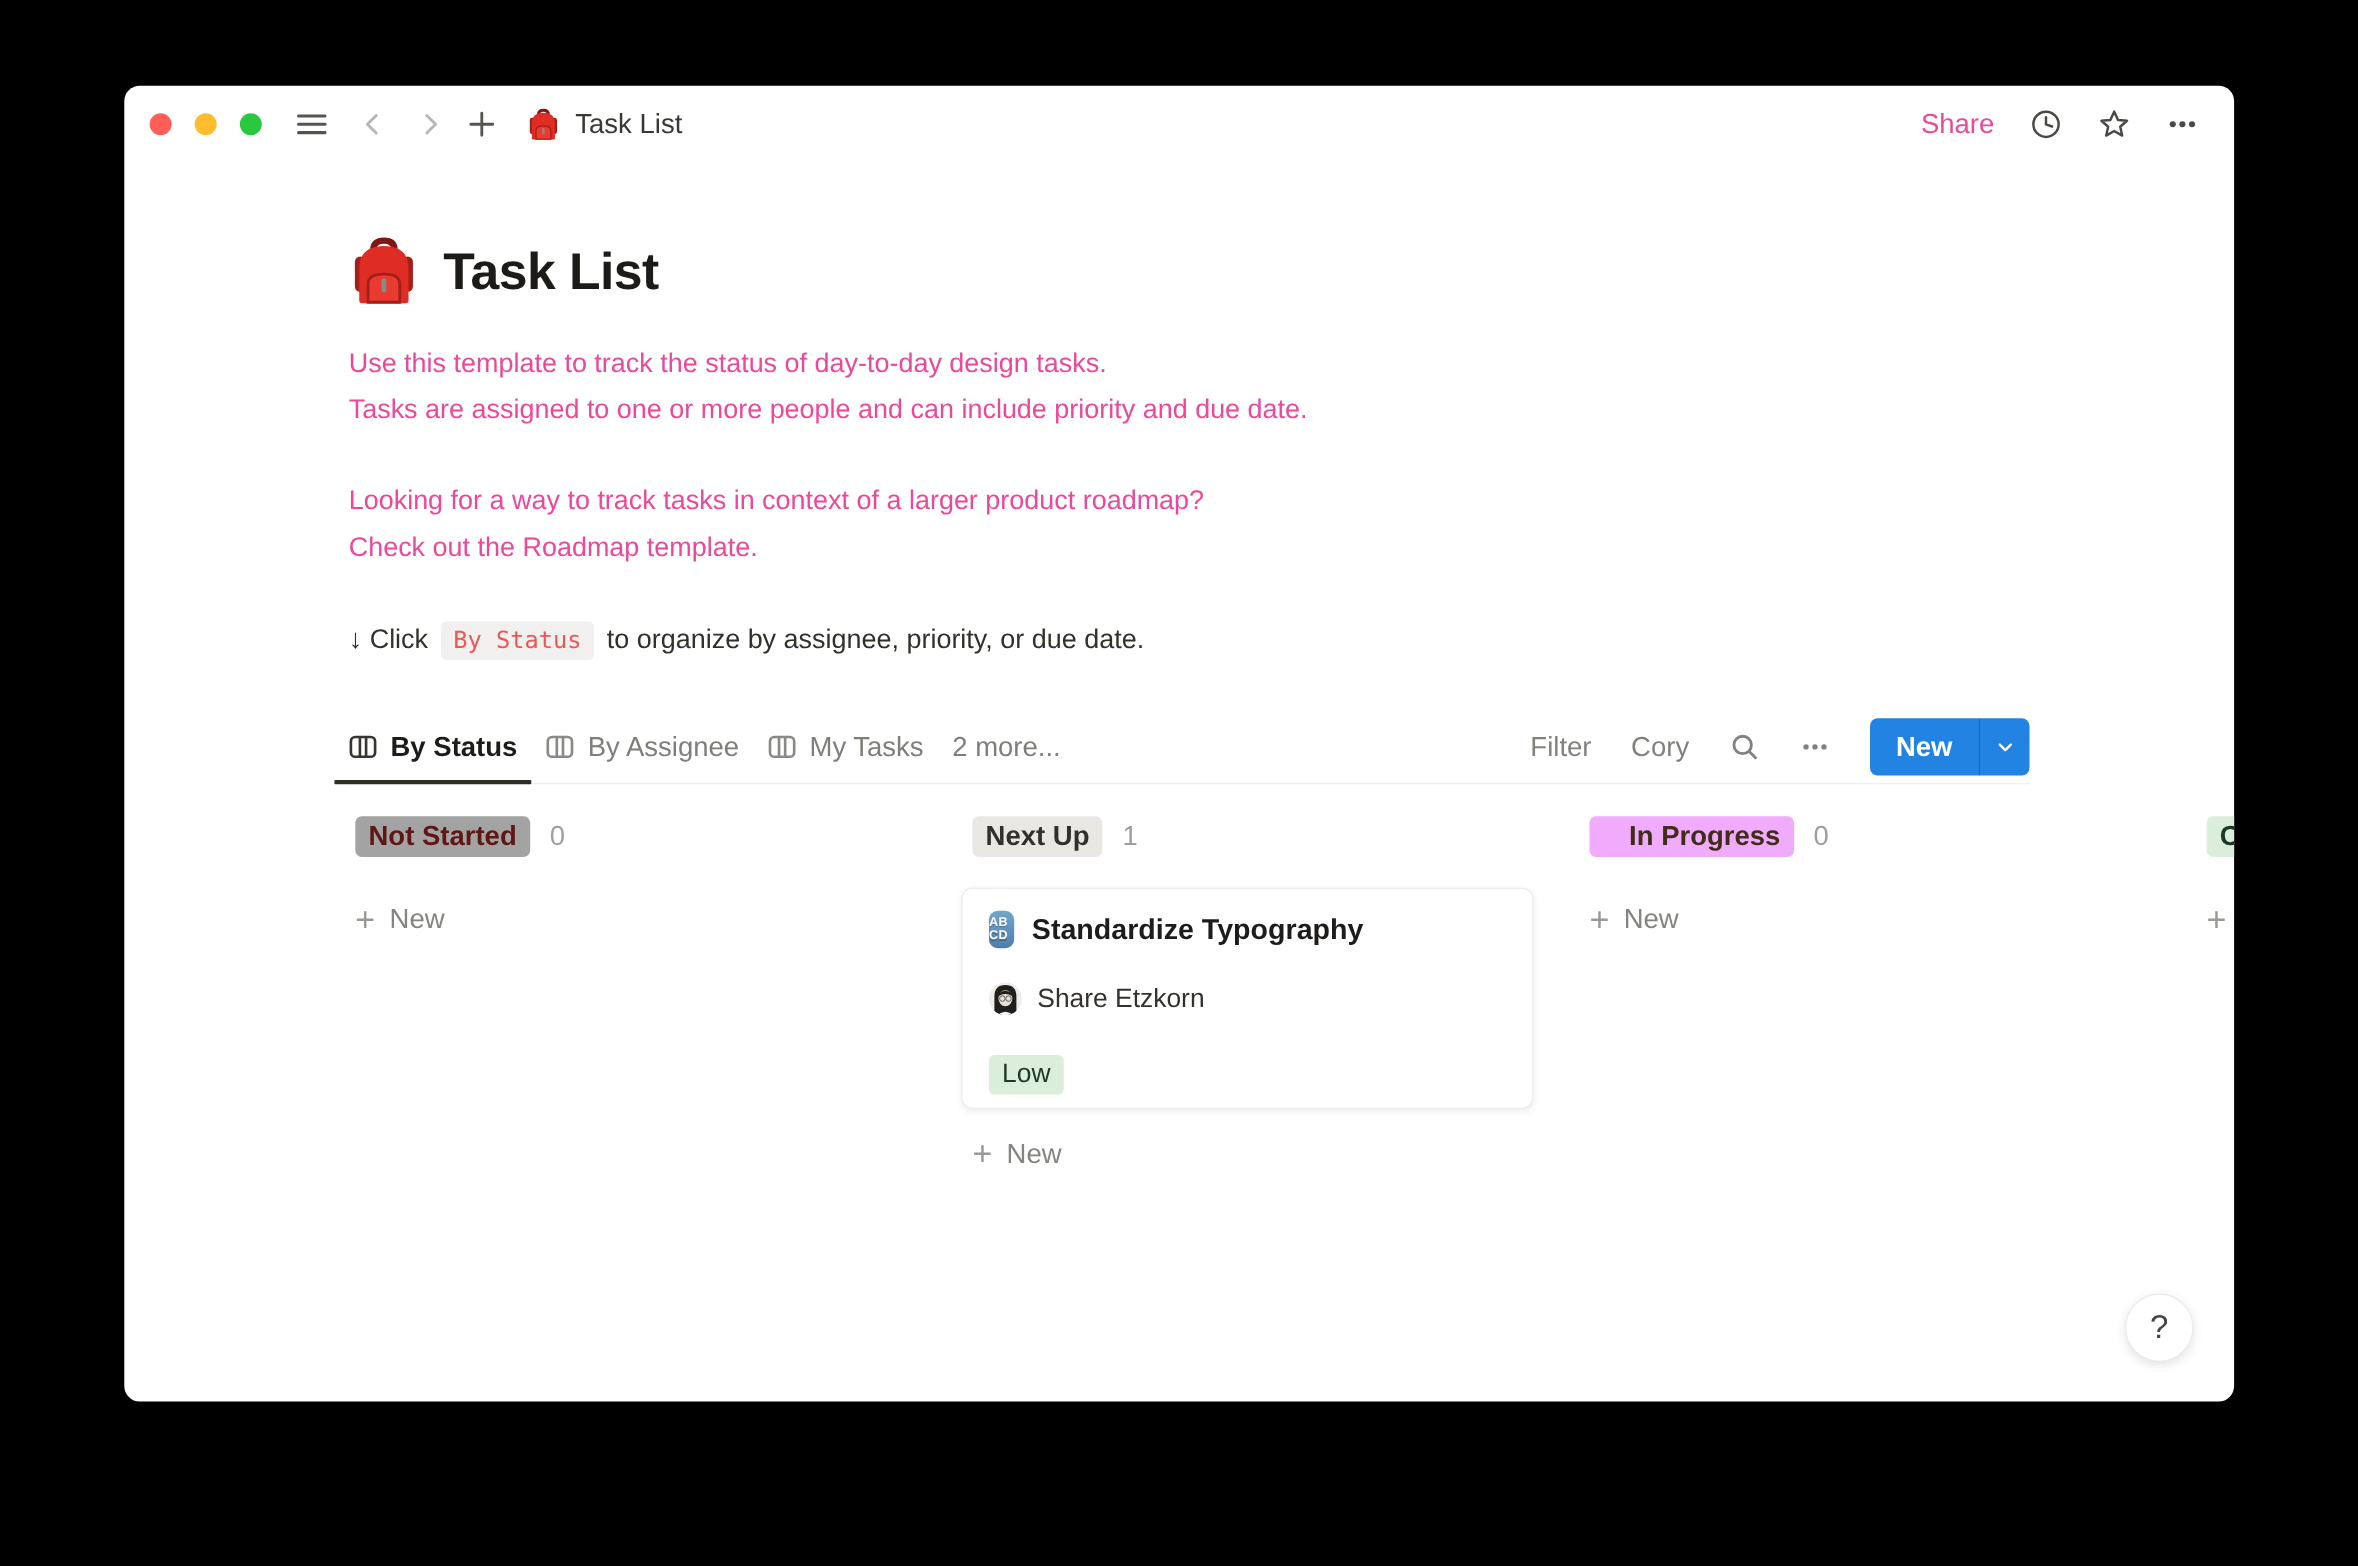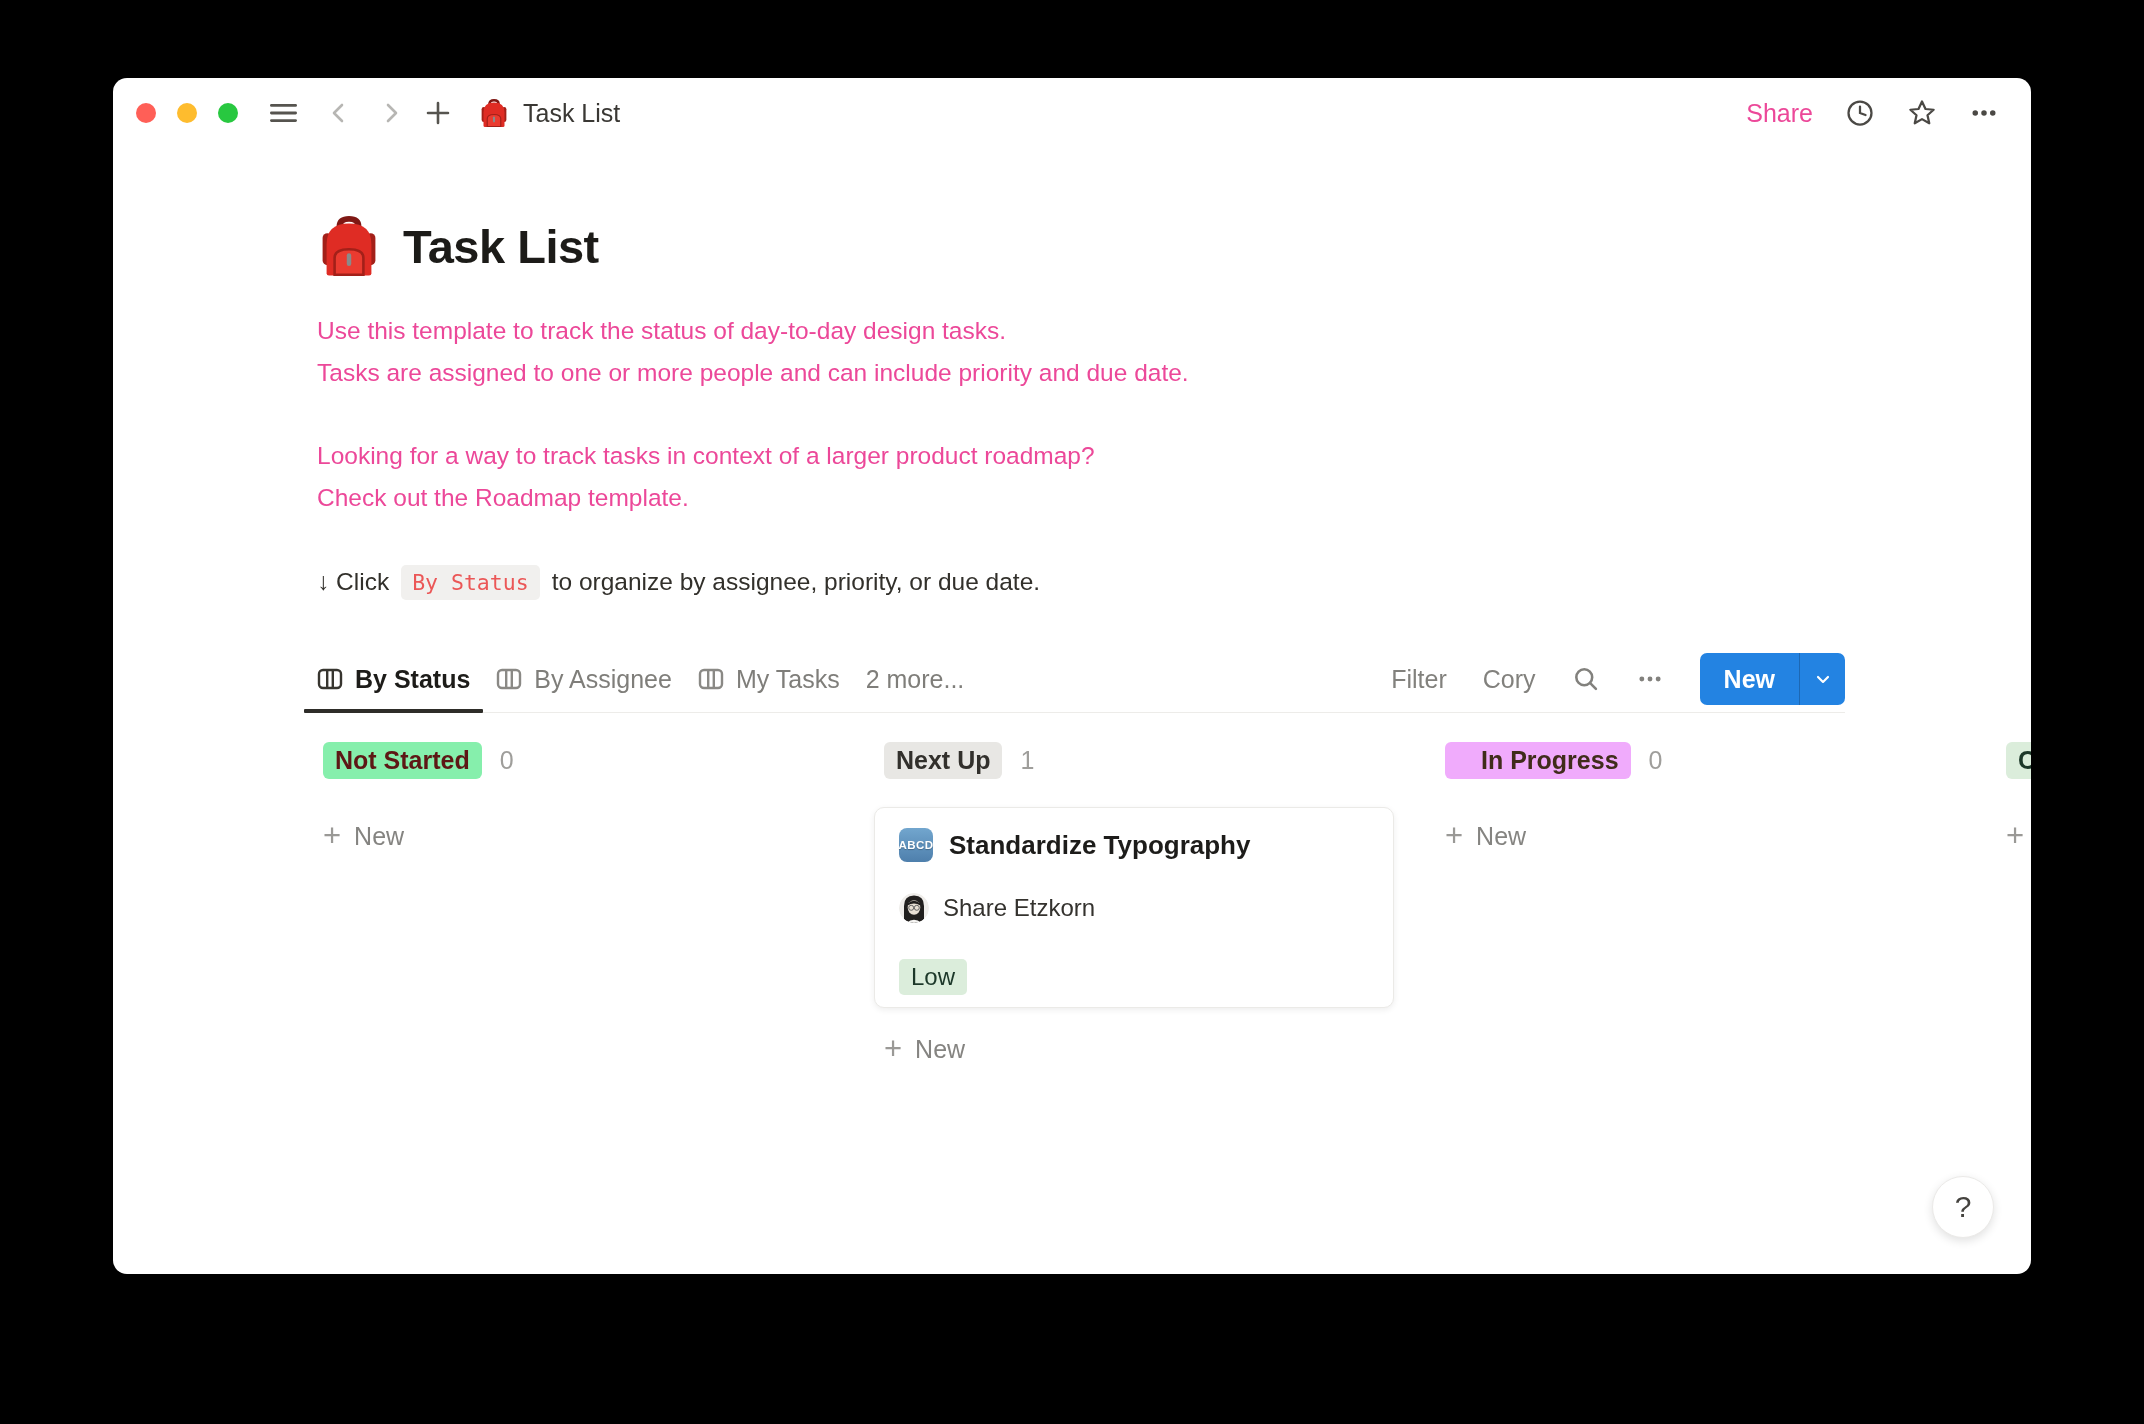--- a/index.html
+++ b/index.html
@@ -64,32 +64,32 @@
   .new-main { background:none; border:none; color:#fff; font-size:25px; font-weight:600; padding:0 24px; cursor:pointer; }
   .new-chev { background:none; border:none; border-left:1px solid rgba(0,0,0,.2); width:46px; cursor:pointer;
     display:flex; align-items:center; justify-content:center; color:#fff; }
 
   
   .board { position:absolute; left:200px; top:664px; display:flex; gap:41px; }
   .column { width:520px; flex:0 0 520px; }
   .col-header { display:flex; align-items:center; height:36px; margin-left:10px; }
   .badge { display:inline-flex; align-items:center; height:37px; padding:0 12px; border-radius:6px;
     font-size:25px; font-weight:600; white-space:nowrap; }
-  .badge.red { background:#86efac; color:#5D1715;text-align:right; }
+  .badge.red { background:#a3a3a3; color:#5D1715;text-align:right; }
   .badge.gray { background:#E8E7E4; color:#32302C; }
   .badge.yellow { background:#f0abfc; color:#402C1B;padding-left:36px; }
   .badge.green { background:#DBEDDB; color:#1C3829; }
   .count { font-size:25px; color:#9F9E9B; margin-left:18px; }
 
   .card { margin-top:29px; width:520px; height:201px; background:#fff; border:1px solid #EBEAE7;
     border-radius:10px; box-shadow:0 2px 6px rgba(15,15,15,.07); padding:19px 24px; cursor:pointer; }
   .card-title-row { display:flex; align-items:center; gap:16px; height:36px; }
-  .abcd { width:34px; height:34px; border-radius:8px; background:linear-gradient(#72A6CE,#4E7FAC);
+  .abcd { width:23px; height:34px; border-radius:8px; background:linear-gradient(#72A6CE,#4E7FAC);
     color:#fff; font-weight:700; font-size:11.5px; line-height:12.5px; letter-spacing:.5px;
-    display:flex; flex-direction:row; align-items:center; justify-content:center; text-shadow:0 1px 1px rgba(0,0,0,.25); }
+    display:flex; flex-direction:column; justify-content:center; text-shadow:0 1px 1px rgba(0,0,0,.25); }
   .card-title { font-size:26px; font-weight:600; color:#1d1c1a; }
   .card-assignee { margin-top:28px; display:flex; align-items:center; gap:14px; height:34px;
     font-size:24px; color:#34322e; }
   .avatar { width:30px; height:30px; display:inline-flex; border-radius:50%; overflow:hidden; }
   .card-tags { margin-top:34px; }
   .badge.low { height:36px; font-size:24px; font-weight:400; border-radius:5px; }
 
   .new-row { margin-top:40px; margin-left:10px; display:flex; align-items:center; gap:13px; height:36px;
     background:none; border:none; cursor:pointer; font-size:25px; color:#858481; }
   .card + .new-row { margin-top:23px; }

